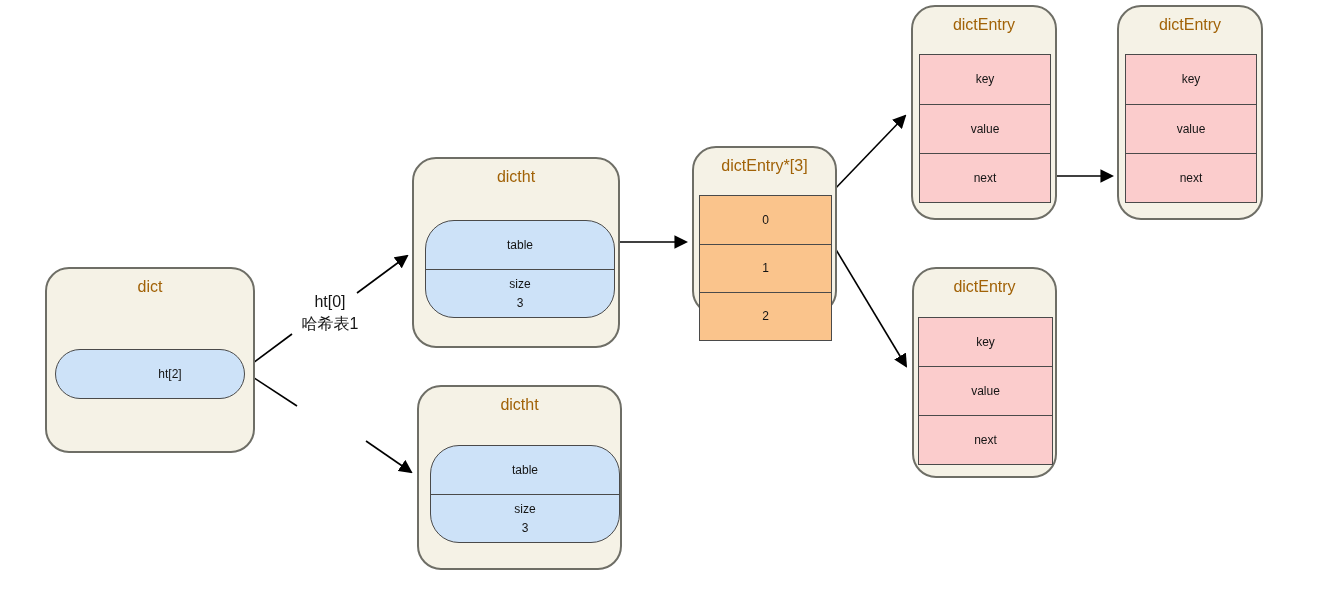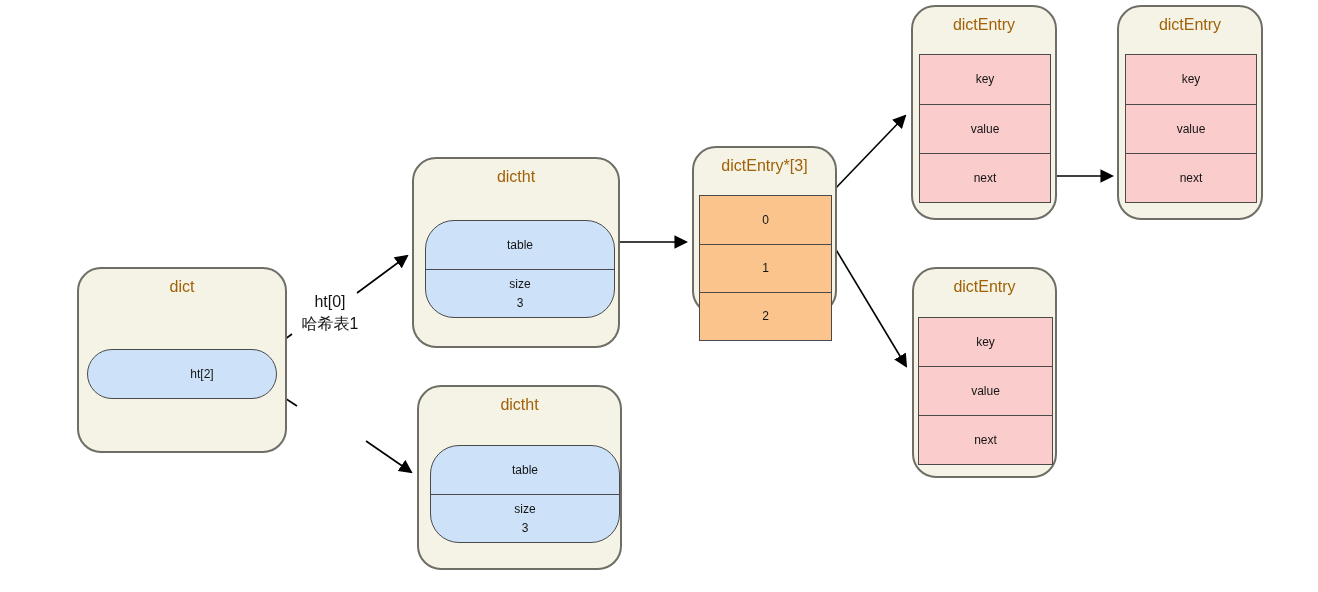--- a/index.html
+++ b/index.html
@@ -49,21 +49,21 @@
     <line x1="245" y1="369" x2="292" y2="334" stroke="#000" stroke-width="1.6"></line>
     <line x1="357" y1="293" x2="407" y2="256" stroke="#000" stroke-width="1.6" marker-end="url(#arrow)"></line>
     <line x1="245" y1="372" x2="297" y2="406" stroke="#000" stroke-width="1.6"></line>
     <line x1="366" y1="441" x2="411" y2="472" stroke="#000" stroke-width="1.6" marker-end="url(#arrow)"></line>
     <line x1="616" y1="242" x2="686" y2="242" stroke="#000" stroke-width="1.6" marker-end="url(#arrow)"></line>
     <line x1="832" y1="192" x2="905" y2="116" stroke="#000" stroke-width="1.6" marker-end="url(#arrow)"></line>
     <line x1="832" y1="243" x2="906" y2="366" stroke="#000" stroke-width="1.6" marker-end="url(#arrow)"></line>
     <line x1="1051" y1="176" x2="1112" y2="176" stroke="#000" stroke-width="1.6" marker-end="url(#arrow)"></line>
   </svg>
 
-  <div class="node" style="left:45px; top:267px; width:210px; height:186px;margin-left:32px;">
+  <div class="node" style="left:45px; top:267px; width:210px; height:186px;">
     <div class="node-title">dict</div>
     <div class="field-stack blue" style="left:8px; top:80px; width:190px;padding-left:40px;">
       <div class="field-row h48">ht[2]</div>
     </div>
   </div>
 
   <div class="node" style="left:412px; top:157px; width:208px; height:191px;">
     <div class="node-title">dictht</div>
     <div class="field-stack blue" style="left:11px; top:61px; width:190px;">
       <div class="field-row h48">table</div>

